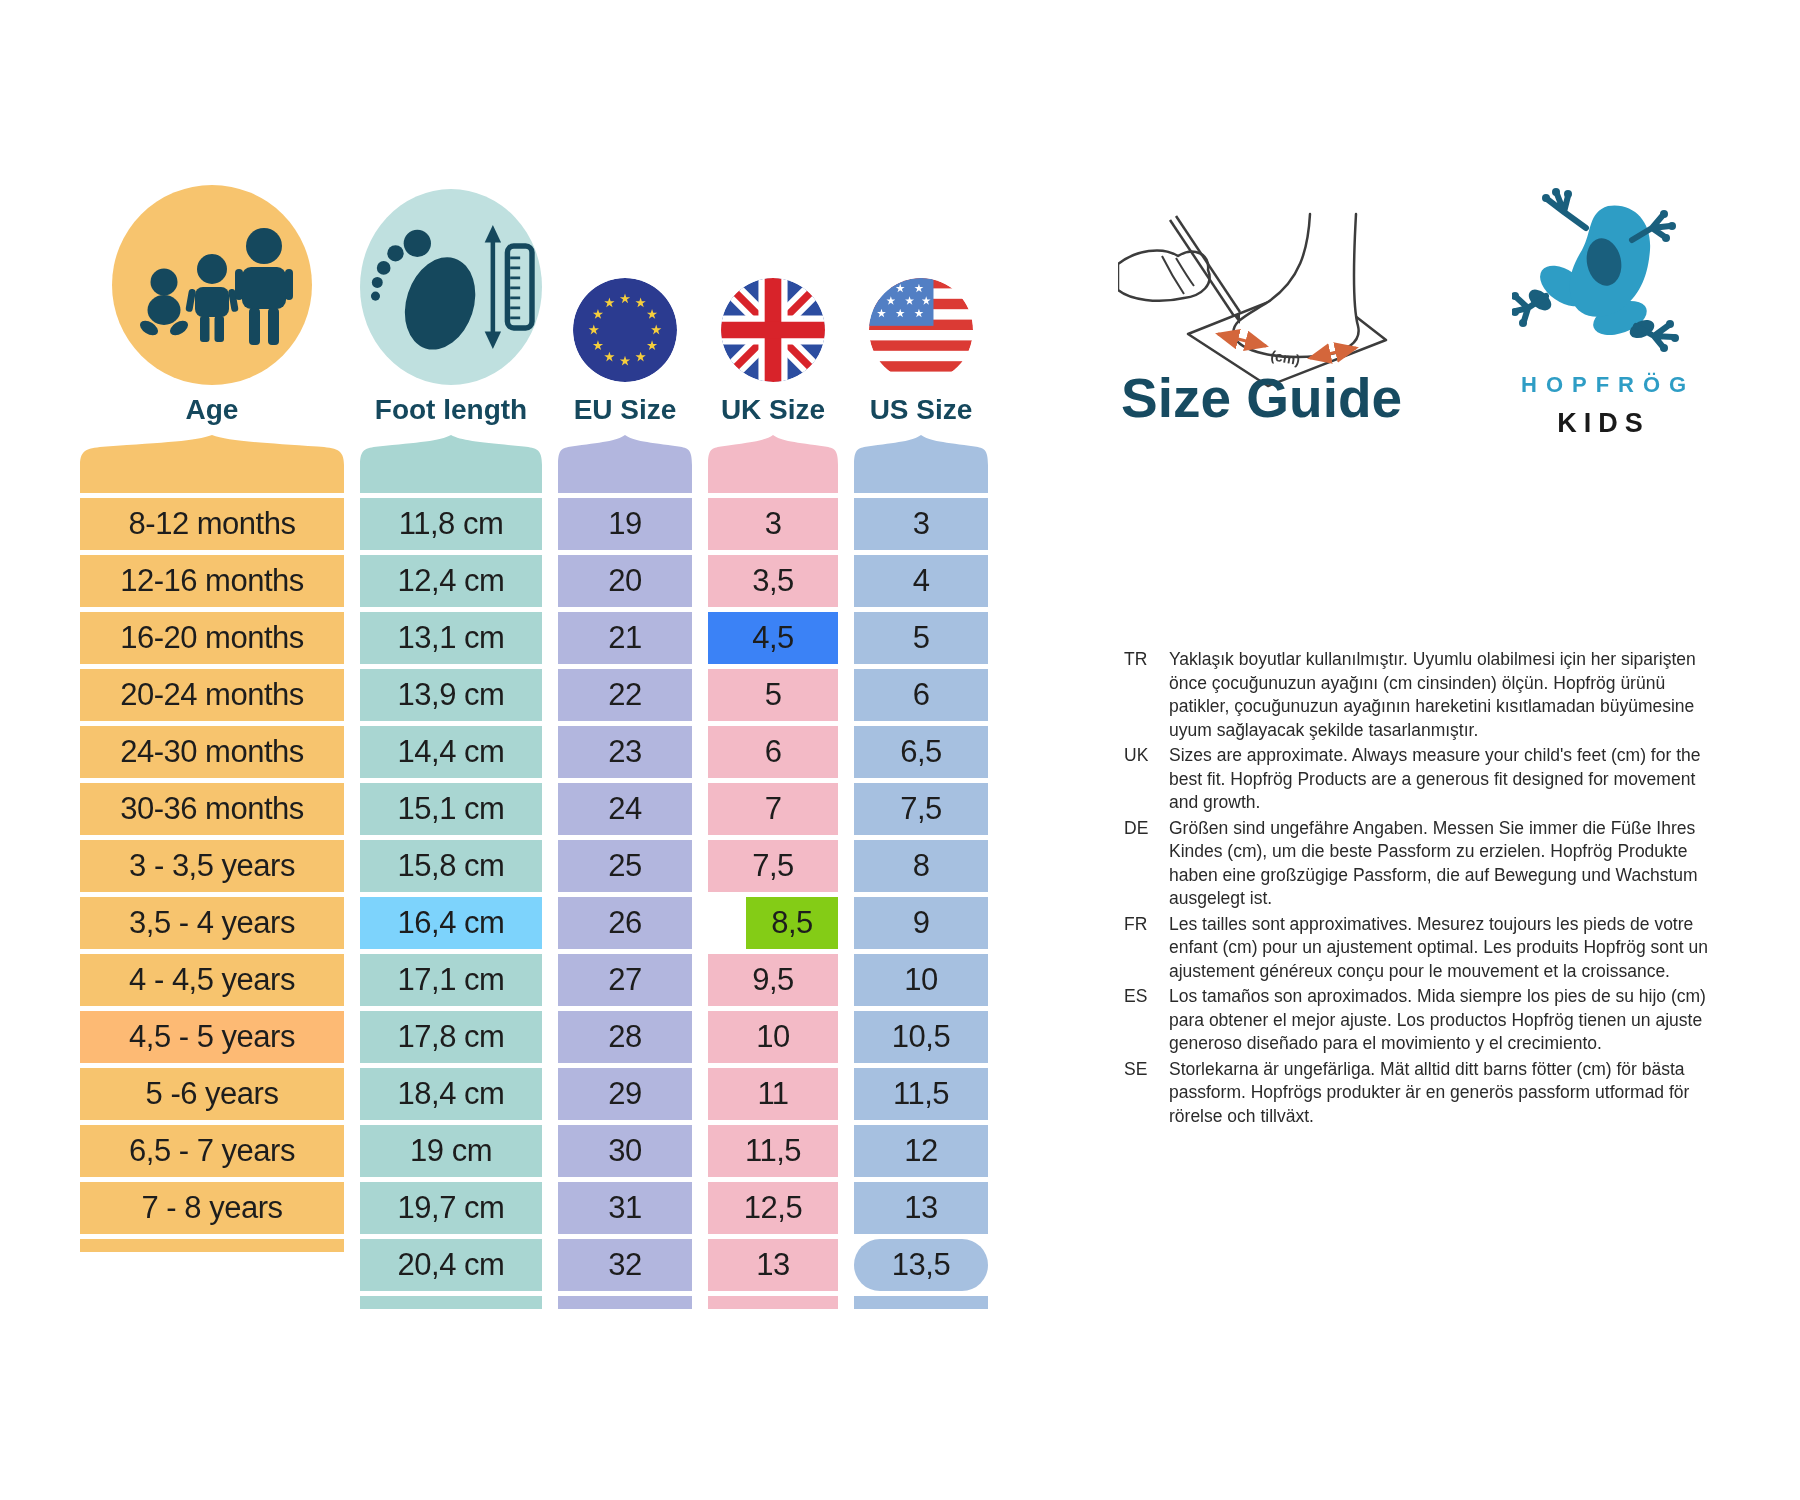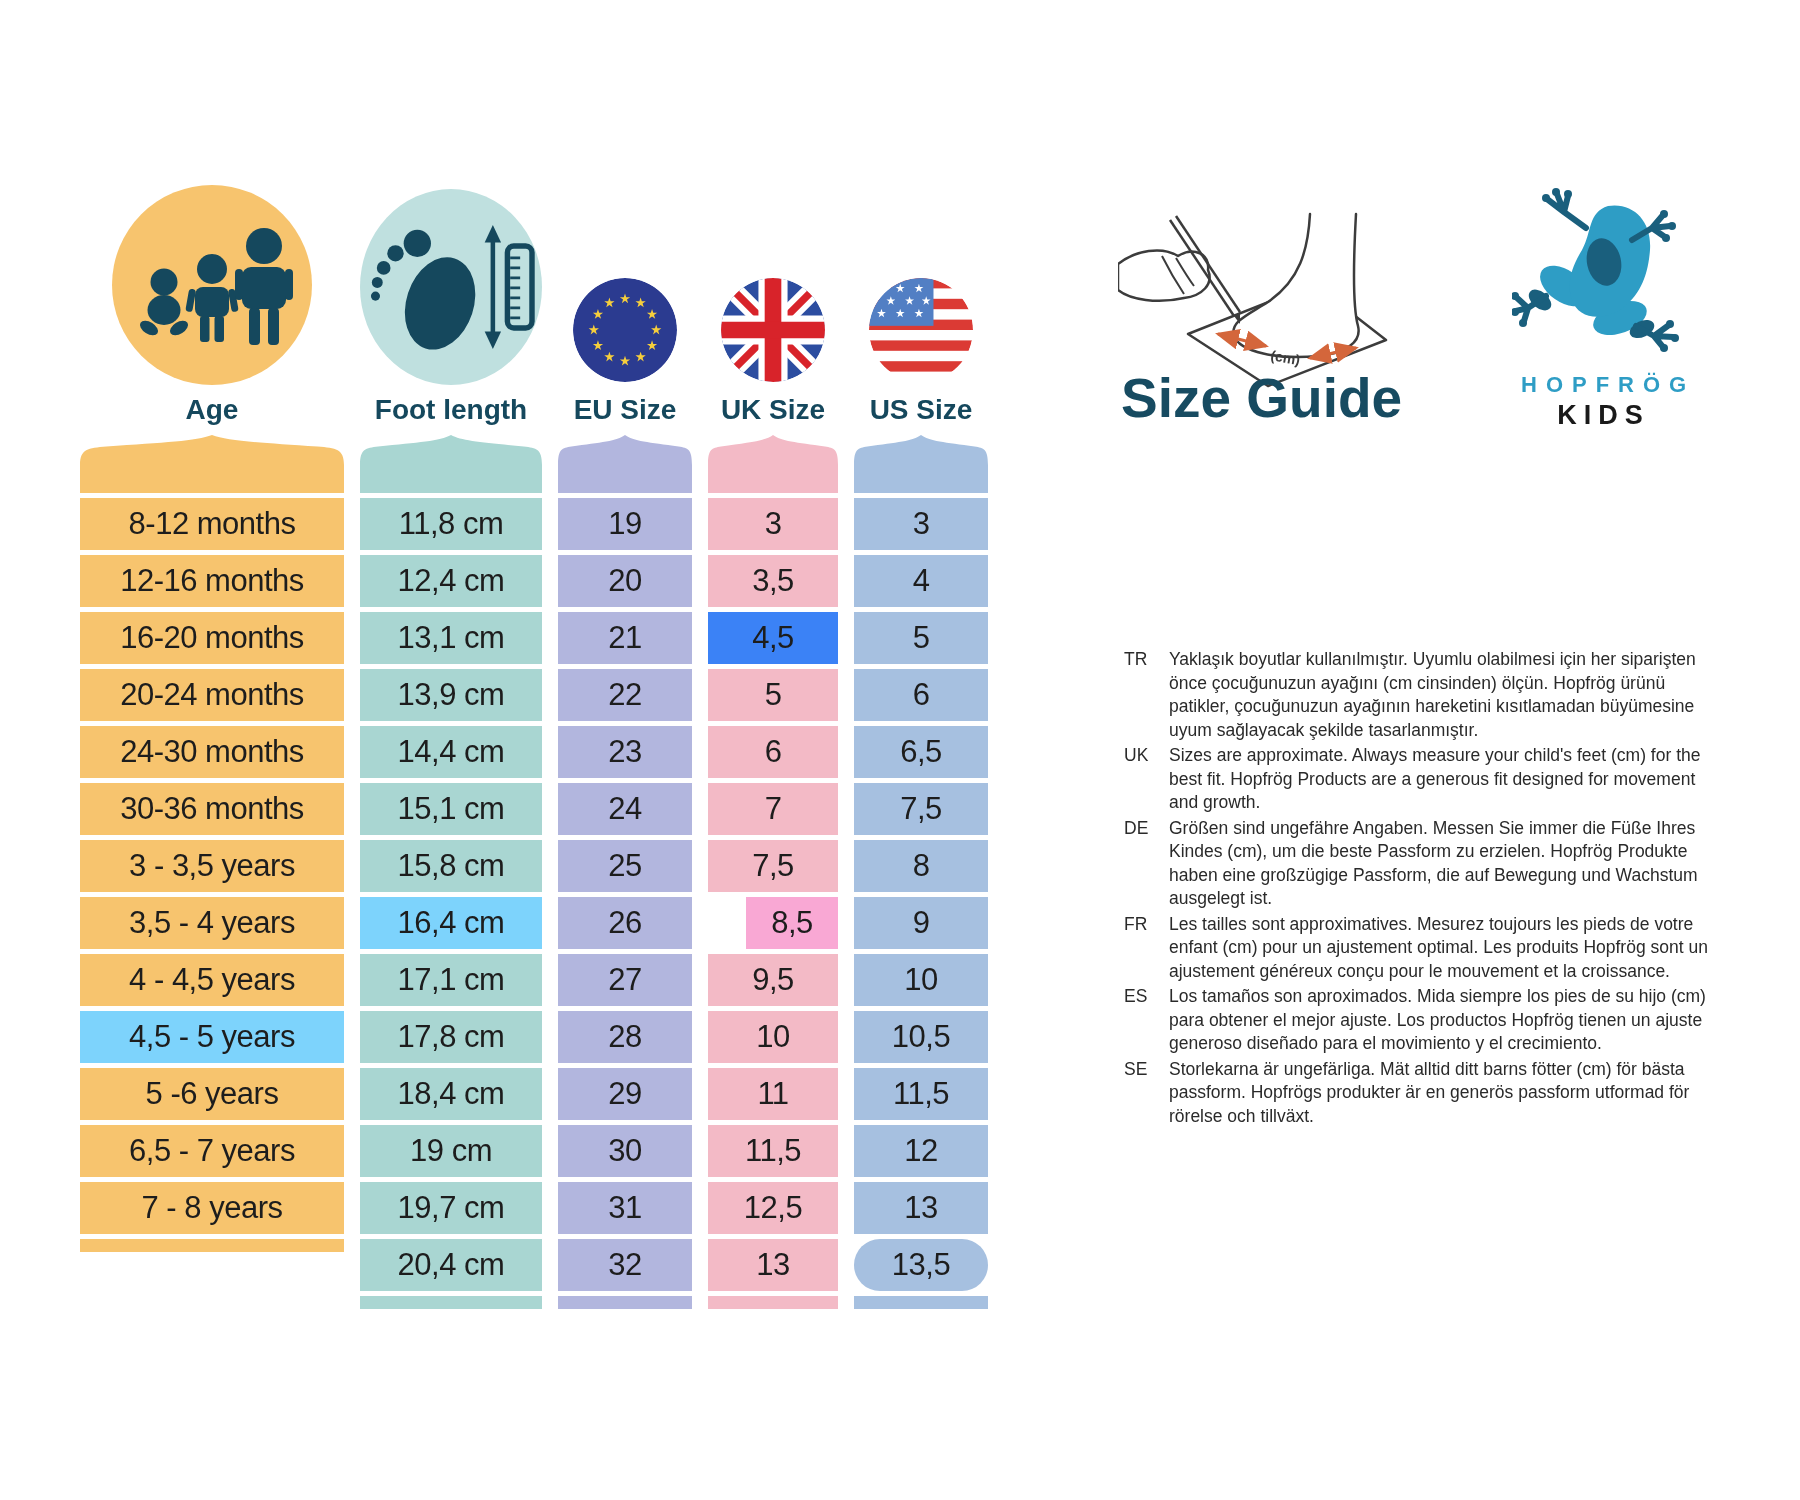--- a/index.html
+++ b/index.html
@@ -23,21 +23,21 @@
   .cell-sliver{height:13px;}
 
   
   .illustration{position:absolute;left:1118px;top:212px;width:274px;height:176px;}
   .page-title{position:absolute;left:1121px;top:366px;width:420px;
               font-size:55px;font-weight:bold;color:var(--heading);letter-spacing:0;}
   .logo{position:absolute;left:1512px;top:188px;width:176px;text-align:center;}
   .logo svg{width:176px;height:170px;display:block;}
   .brand-name{margin-top:14px;font-size:22px;font-weight:bold;color:var(--brand-blue);
               letter-spacing:9px;text-indent:9px;}
-  .brand-sub{margin-top:2px;font-size:27px;font-weight:bold;color:var(--kids-black);
+  .brand-sub{margin-top:10px;font-size:27px;font-weight:bold;color:var(--kids-black);
              letter-spacing:7px;text-indent:7px;}
 
   
   .notes{position:absolute;left:1124px;top:648px;width:590px;display:flex;
          flex-direction:column;gap:2px;}
   .note{display:flex;align-items:flex-start;}
   .note-code{flex:none;width:45px;font-size:17.5px;line-height:23.5px;color:var(--note-text);}
   .note-text{flex:1;font-size:17.5px;line-height:23.5px;color:var(--note-text);}
 </style>
 </head>
@@ -79,21 +79,21 @@
       <div class="cells">
           <div class="cell" style="background: rgb(247, 196, 110);">8-12 months</div>
           <div class="cell" style="background: rgb(247, 196, 110);">12-16 months</div>
           <div class="cell" style="background: rgb(247, 196, 110);">16-20 months</div>
           <div class="cell" style="background: rgb(247, 196, 110);">20-24 months</div>
           <div class="cell" style="background: rgb(247, 196, 110);">24-30 months</div>
           <div class="cell" style="background: rgb(247, 196, 110);">30-36 months</div>
           <div class="cell" style="background: rgb(247, 196, 110);">3 - 3,5 years</div>
           <div class="cell" style="background: rgb(247, 196, 110);">3,5 - 4 years</div>
           <div class="cell" style="background: rgb(247, 196, 110);">4 - 4,5 years</div>
-          <div class="cell" style="background: #7dd3fc;">4,5 - 5 years</div>
+          <div class="cell" style="background: #fdba74;">4,5 - 5 years</div>
           <div class="cell" style="background: rgb(247, 196, 110);">5 -6 years</div>
           <div class="cell" style="background: rgb(247, 196, 110);">6,5 - 7 years</div>
           <div class="cell" style="background: rgb(247, 196, 110);">7 - 8 years</div>
           <div class="cell-sliver" style="background: rgb(247, 196, 110);"></div>
         </div>
     </div>
 
     <div class="col" style="width:182px">
       <div class="icon-area">
         <div class="icon-circle big" style="background:var(--foot-circle);width:196px;height:196px">
@@ -221,21 +221,21 @@
         <path fill="var(--uk)" d="M0,58 L0,30 C0,14 3,13 10,11.5 C32,7.5 44,6 50,0 C56,6 68,7.5 90,11.5 C97,13 100,14 100,30 L100,58 Z"></path>
       </svg>
       <div class="cells">
           <div class="cell" style="background: rgb(243, 186, 198);">3</div>
           <div class="cell" style="background: rgb(243, 186, 198);">3,5</div>
           <div class="cell" style="background: #3b82f6;">4,5</div>
           <div class="cell" style="background: rgb(243, 186, 198);">5</div>
           <div class="cell" style="background: rgb(243, 186, 198);">6</div>
           <div class="cell" style="background: rgb(243, 186, 198);">7</div>
           <div class="cell" style="background: rgb(243, 186, 198);">7,5</div>
-          <div class="cell" style="background: #f9a8d4; margin-left: 38px;">8,5</div>
+          <div class="cell" style="background: #84cc16; margin-left: 38px;">8,5</div>
           <div class="cell" style="background: rgb(243, 186, 198);">9,5</div>
           <div class="cell" style="background: rgb(243, 186, 198);">10</div>
           <div class="cell" style="background: rgb(243, 186, 198);">11</div>
           <div class="cell" style="background: rgb(243, 186, 198);">11,5</div>
           <div class="cell" style="background: rgb(243, 186, 198);">12,5</div>
           <div class="cell" style="background: rgb(243, 186, 198);">13</div>
           <div class="cell-sliver" style="background: rgb(243, 186, 198);"></div>
         </div>
     </div>
 

